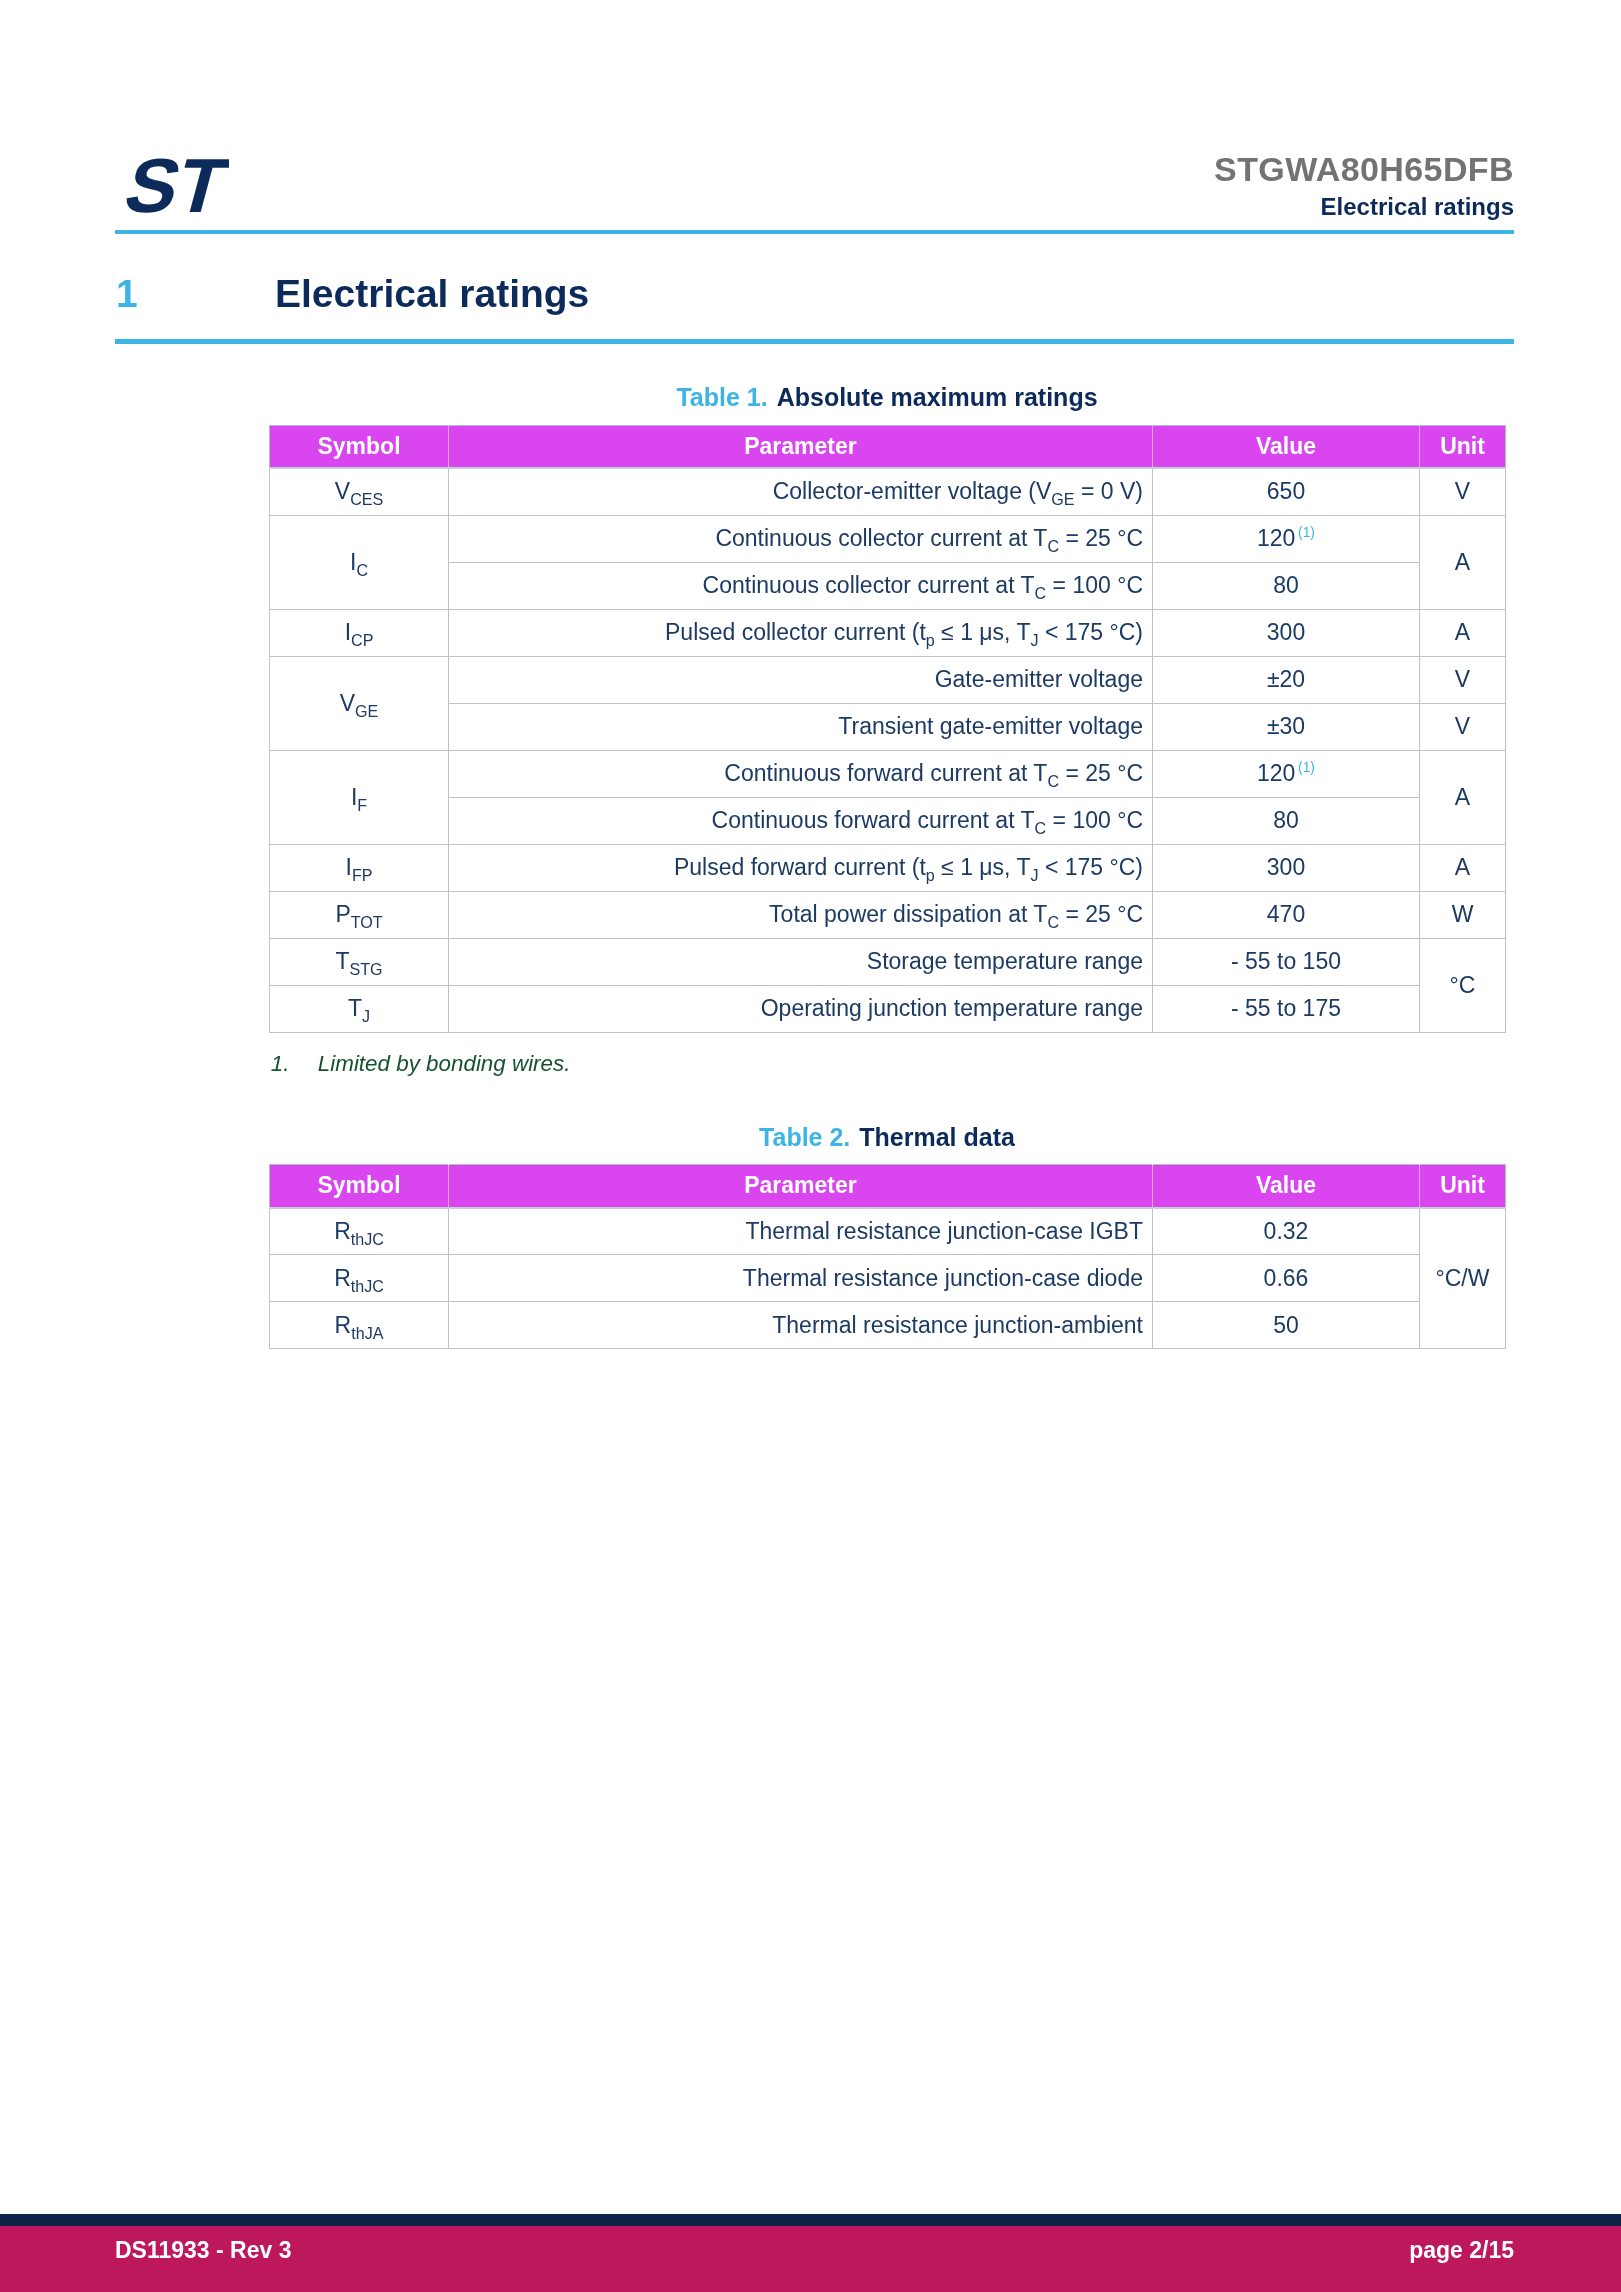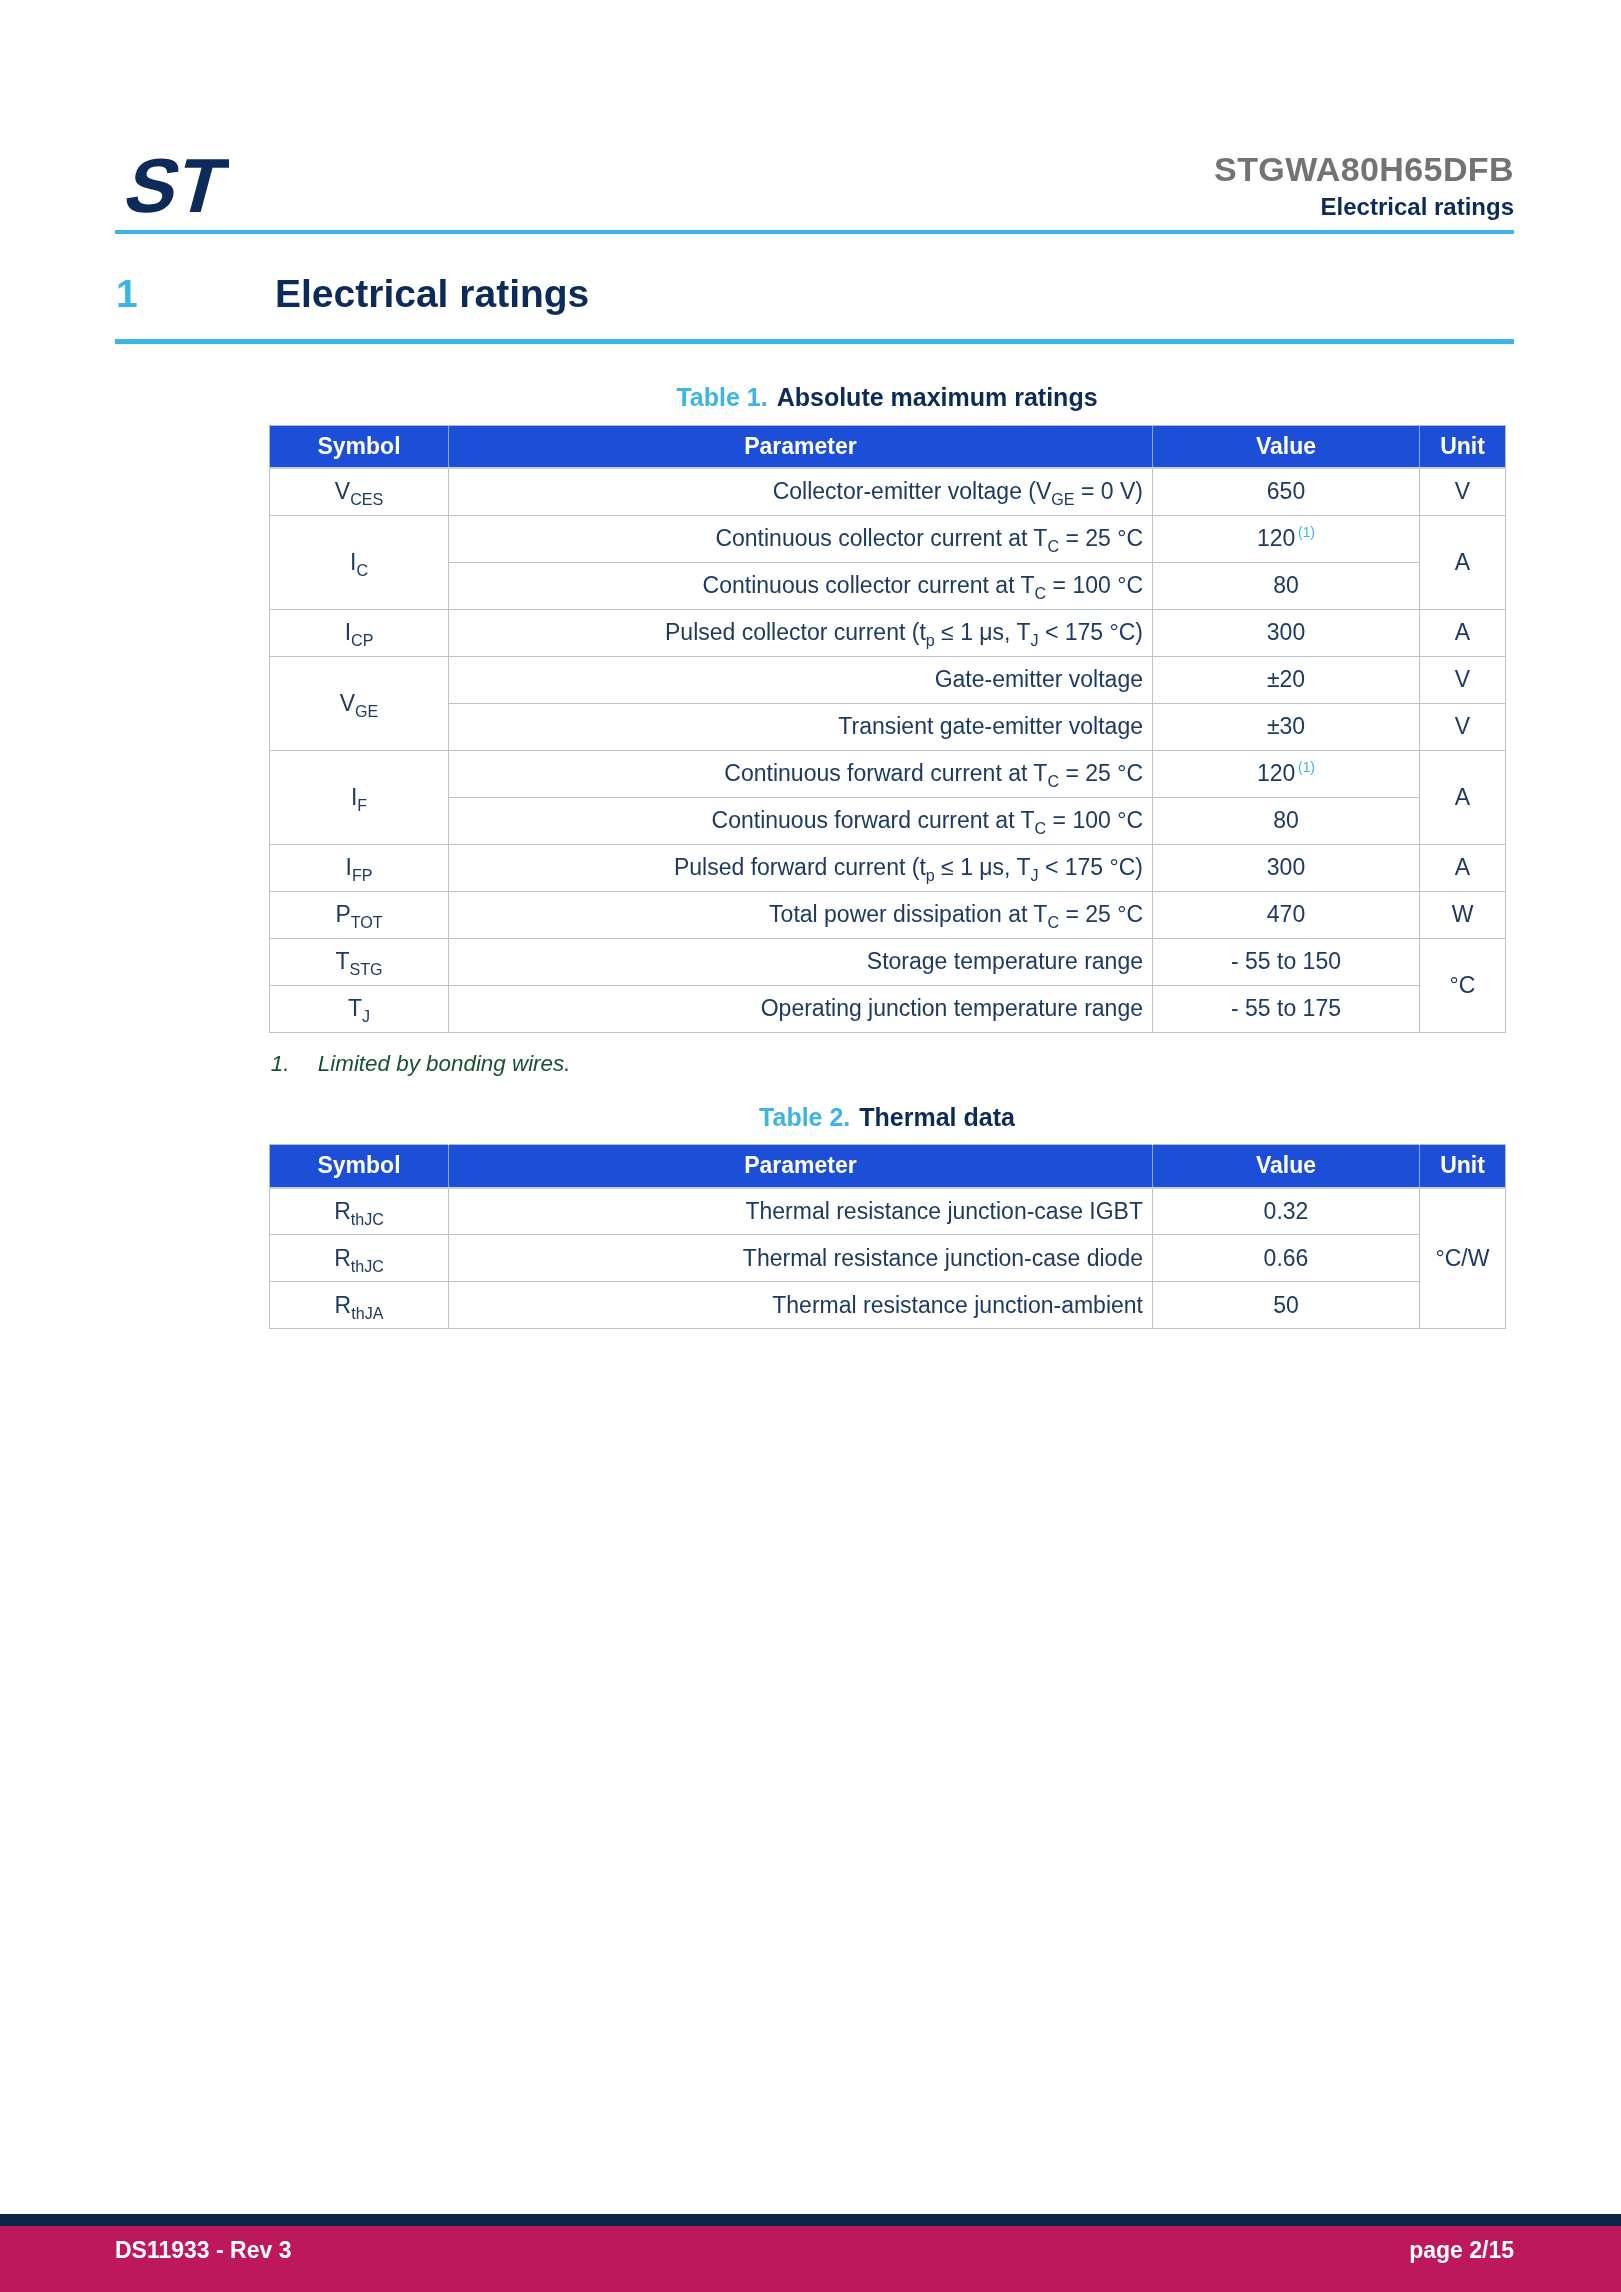--- a/index.html
+++ b/index.html
@@ -44,34 +44,34 @@
   }
 
   
   .content { position: absolute; left: 269px; top: 383px; width: 1236px; }
 
   .tbl-caption {
     text-align: center; font-size: 25px; font-weight: 700;
     color: #0c2a5a; margin: 0 0 12.5px 0;
   }
   .tbl-caption .cap-pre { color: #3CB4E6; margin-right: 9px; }
-  .caption-2 { margin-top: 26px; }
+  .caption-2 { margin-top: 46px; }
 
   table.data {
     border-collapse: collapse; table-layout: fixed; width: 1236px;
     font-size: 23px; color: #1d3a63;
     border: 0.9px solid #b3bac4; border-bottom: 1.8px solid #9aa3b0;
   }
   col.c-sym   { width: 179px; }
   col.c-param { width: 704px; }
   col.c-val   { width: 267px; }
   col.c-unit  { width: 86px;  }
 
   table.data th {
-    background: #1d4ed8; color: #ffffff; font-weight: 700;
+    background: #d946ef; color: #ffffff; font-weight: 700;
     font-size: 23px; height: 43px; padding: 1.8px 7.2px;
     border-bottom: 2.7px solid #c9cfd8;
     border-left: 1.8px solid rgba(255,255,255,0.5);
   }
   table.data th:first-child { border-left: none; }
 
   table.data td {
     border: 0.9px solid #bcc3cd;
     height: 47px; padding: 1.8px 9px; background: #ffffff;
     vertical-align: middle;

